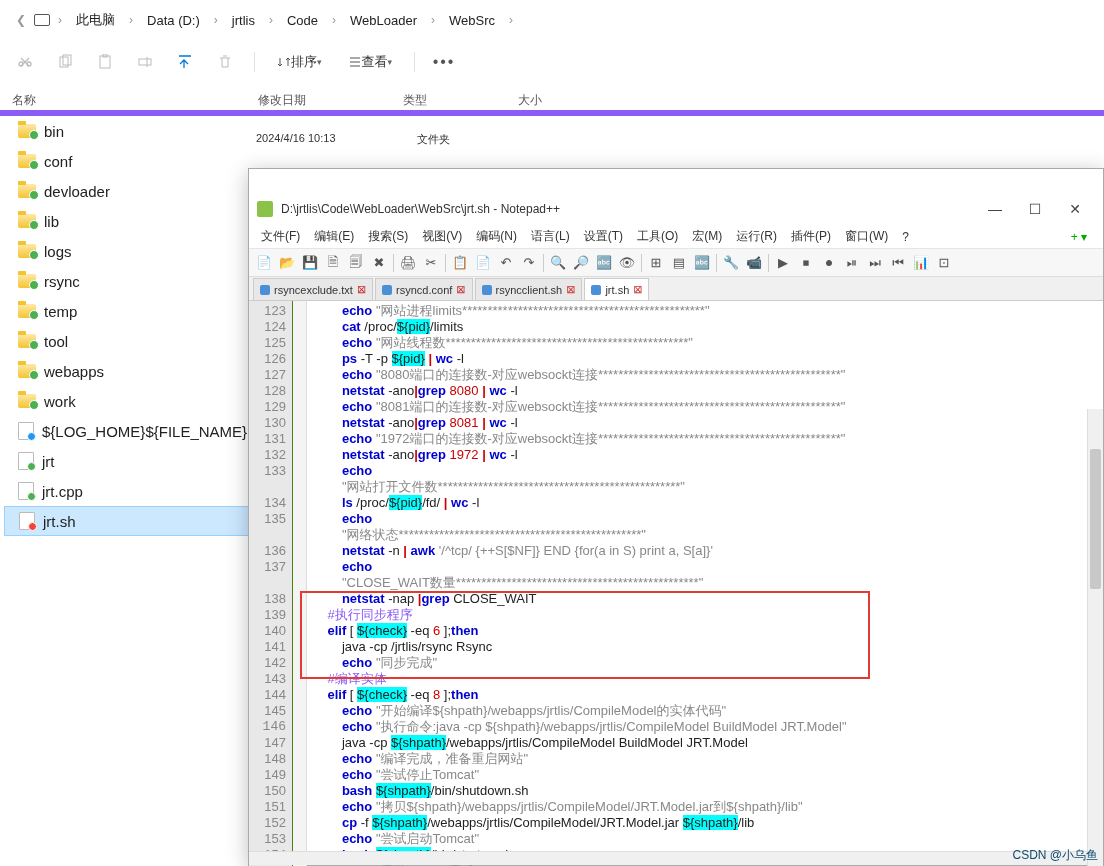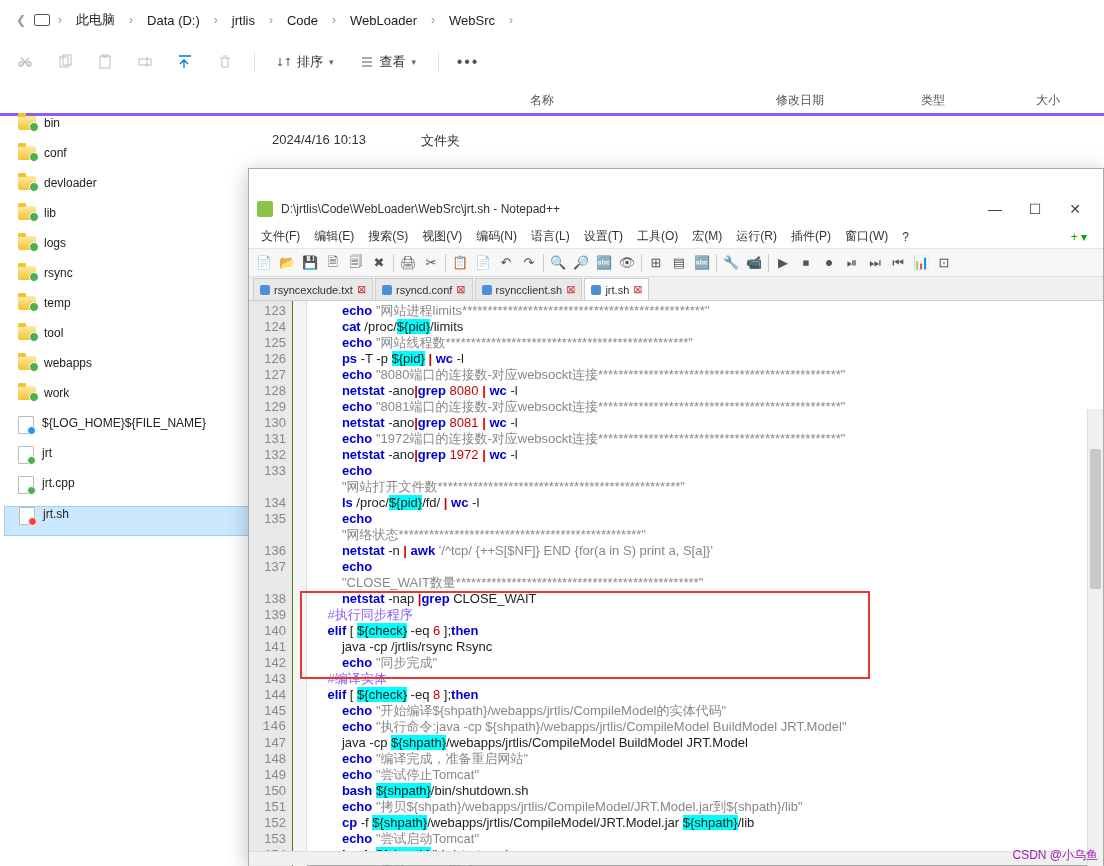--- a/index.html
+++ b/index.html
@@ -10,41 +10,41 @@
 .breadcrumb .chev { color: #999; font-size: 12px; padding: 0 6px; }
 .breadcrumb .crumb { padding: 2px 6px; font-size: 13px; color: #222; cursor: pointer; }
 .breadcrumb .iconbox { width: 16px; height: 16px; display: inline-flex; align-items: center; justify-content: center; color: #555;}
 .monitor-icon { width: 16px; height: 12px; border: 1.5px solid #555; border-radius: 2px; position: relative; }
 
 
 .exp-toolbar { display: flex; align-items: center; height: 44px; padding: 0 8px; gap: 6px; }
 .exp-btn { width: 34px; height: 32px; display: flex; align-items: center; justify-content: center; color: #0078d4; border-radius: 3px; }
 .exp-btn.disabled { color: #aaa; }
 .exp-sep { width: 1px; height: 20px; background: #e0e0e0; margin: 0 6px; }
-.exp-drop { display: flex; align-items: center; gap: 6px; padding: 4px 10px; font-size: 13px; color: #333; }
+.exp-drop { display: flex; align-items: center; padding: 4px 10px; font-size: 13px; color: #333; }
 .exp-drop .arr { font-size: 9px; color: #666; }
 .exp-list { width: 250px; padding-left: 4px; }
-.exp-header-row { display: flex; height: 32px; border-bottom: 3px solid #8b5cf6; justify-content: flex-end; }
+.exp-header-row { display: flex; height: 32px; border-bottom: 6px solid #8b5cf6; }
 .exp-header-row .col { font-size: 12px; color: #555; padding: 8px 12px; }
 .col-name { width: 246px; }
 .col-mod { width: 145px; }
 .col-type { width: 115px; }
 .col-size { width: 80px; }
 
-.file-item { display: flex; align-items: flex-start; height: 30px; padding-left: 14px; gap: 8px; font-size: 12px; color: #222; }
+.file-item { display: flex; align-items: center; height: 30px; padding-left: 14px; gap: 8px; font-size: 15px; color: #222; }
 .file-item.selected { background: #cce8ff; border: 1px solid #99d1ff; }
 .folder-icon { width: 18px; height: 14px; background: linear-gradient(#ffe9a8,#f4c430); border-radius: 2px; position: relative; }
 .folder-icon::before { content:""; position:absolute; top:-3px; left:0; width:8px; height:4px; background:#f4c430; border-radius: 1px 1px 0 0;}
 .folder-icon.green::after { content:""; position:absolute; bottom:-2px; right:-3px; width:10px; height:10px; background:#4caf50; border-radius:50%; border:1.5px solid #fff; box-sizing:border-box;}
 .file-icon { width: 16px; height: 18px; background:#fff; border:1px solid #bbb; border-radius:1px; position:relative;}
 .file-icon.blue::after { content:""; position:absolute; bottom:-2px; right:-3px; width:9px; height:9px; background:#2196f3; border-radius:50%; border:1.5px solid #fff; box-sizing:border-box;}
 .file-icon.green::after { content:""; position:absolute; bottom:-2px; right:-3px; width:9px; height:9px; background:#4caf50; border-radius:50%; border:1.5px solid #fff; box-sizing:border-box;}
 .file-icon.red::after { content:""; position:absolute; bottom:-2px; right:-3px; width:9px; height:9px; background:#f44336; border-radius:50%; border:1.5px solid #fff; box-sizing:border-box;}
 
-.right-detail { position: absolute; top: 132px; left: 272px; font-size: 13px; display:flex; gap:4px; }
+.right-detail { position: absolute; top: 132px; left: 256px; font-size: 11px; display:flex; gap:16px; }
 .right-detail .cell { display:inline-block; }
 
 
 .npp { position: absolute; left: 248px; top: 168px; width: 856px; height: 698px; background:#fff; border:1px solid #aaa; box-shadow: 0 4px 20px rgba(0,0,0,0.25); }
 .npp-title { height: 32px; display:flex; align-items:center; padding: 0 8px; font-size: 12px; margin-top: 24px; }
 .npp-title .ticon { width:16px;height:16px;background:#8bc34a;margin-right:8px;border-radius:2px;}
 .npp-title .spacer { flex:1; }
 .npp-title .winbtn { width: 40px; height: 28px; display:flex;align-items:center;justify-content:center;color:#444;font-size:14px;}
 
 .npp-menu { height: 24px; display:flex; align-items:center; padding: 0 6px; gap: 2px; font-size: 12px; border-bottom: 1px solid #e5e5e5;}
@@ -67,21 +67,21 @@
 .code .line { height: 16px; }
 .kw { color:#0000d0; font-weight:bold;}
 .str { color:#888; }
 .num { color:#c00; }
 .pipe { color:#c00; font-weight:bold;}
 .cmt { color:#8b5cf6; }
 .hl { background:#00ffff; }
 
 .redbox { position:absolute; border:2px solid #e53935; pointer-events:none; left:51px; top: 290px; width: 570px; height: 88px;}
 
-.watermark { position:absolute; right:6px; bottom:2px; font-size:12px; color:#a21caf;}
+.watermark { position:absolute; right:6px; bottom:2px; font-size:12px; color:#0c4a6e;}
 .scrollb { position:absolute; right:0; bottom:14px; width:16px; top:108px; background:#f0f0f0; border-left:1px solid #ddd;}
 .scrollb .thumb{position:absolute;left:2px;right:2px;top:40px;height:140px;background:#c8c8c8;border-radius:2px;}
 .hscroll{position:absolute;left:0;right:16px;bottom:0;height:14px;background:#f0f0f0;border-top:1px solid #ddd;}
 </style>
 </head>
 <body>
 
 <div class="breadcrumb">
   <span class="chev">❮</span>
   <span class="iconbox">

